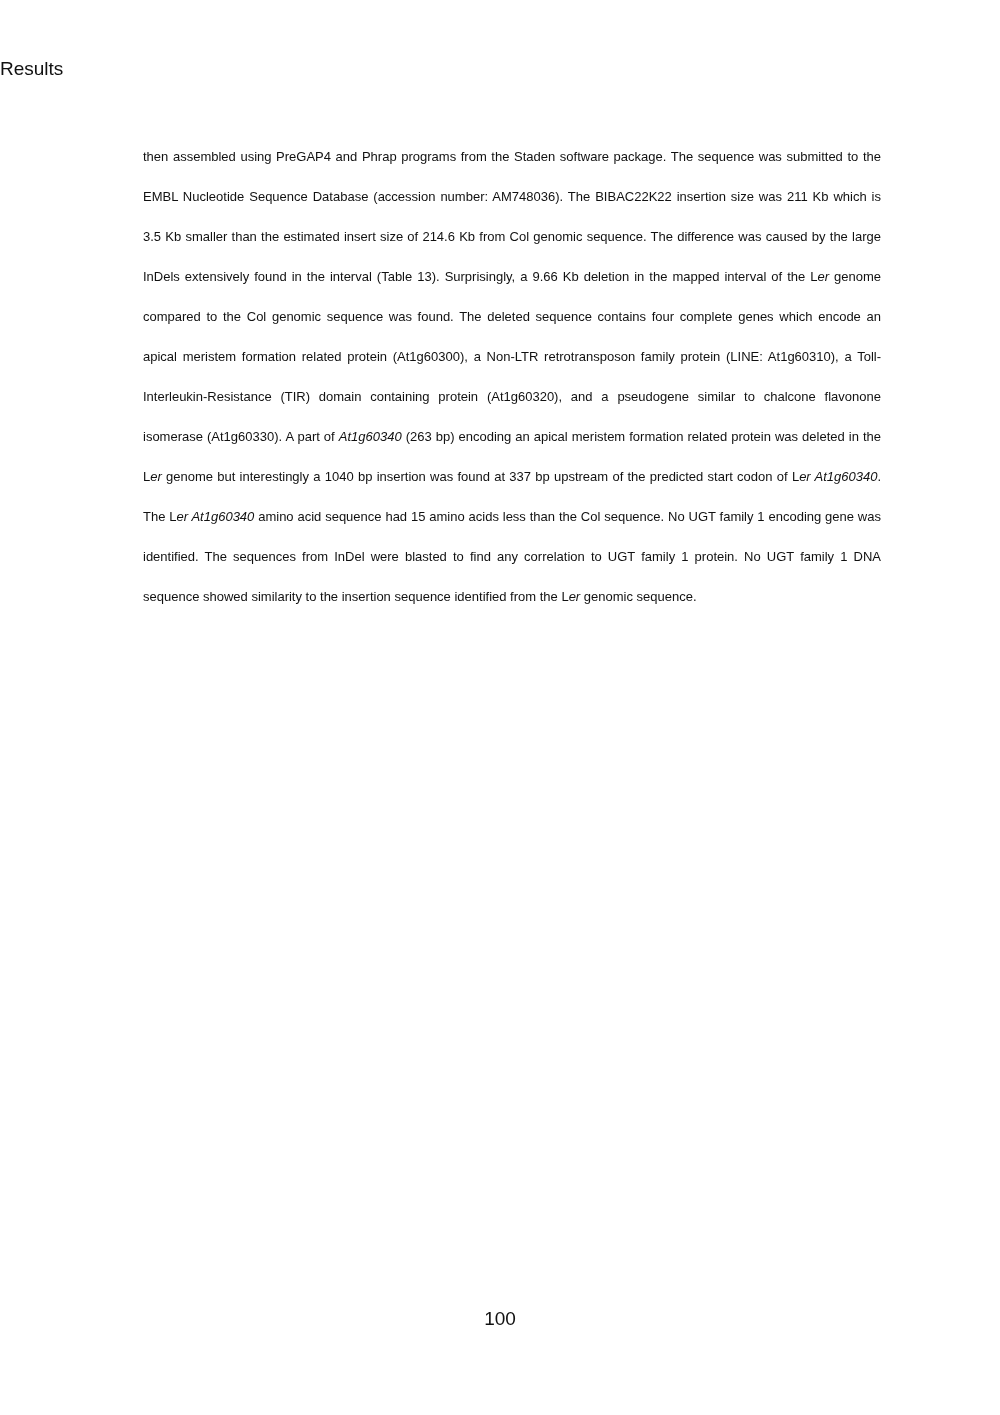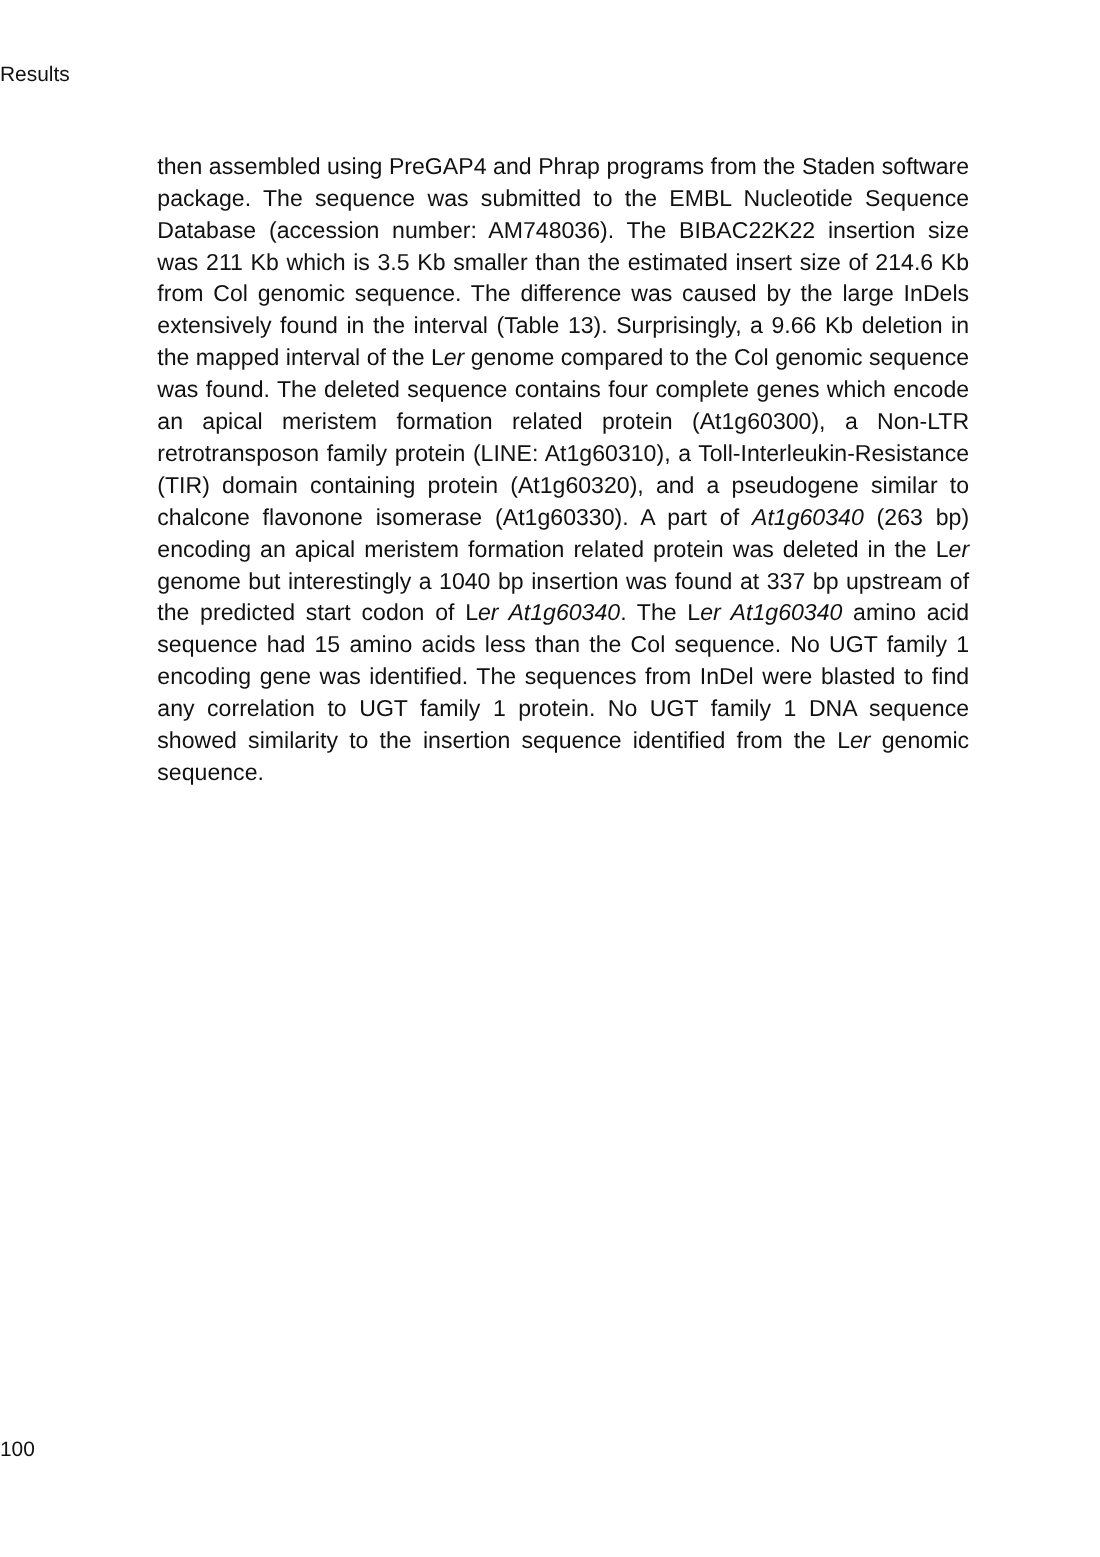--- a/index.html
+++ b/index.html
@@ -1,20 +1,20 @@
 <!DOCTYPE html>
 <html><head>
 <meta charset="utf-8">
 <style>
   html, body { margin:0; padding:0; background:#fff; }
   body { width:1000px; height:1415px; position:relative; font-family:"Liberation Sans", sans-serif; color:#111; }
   .header { position:absolute; top:58px; left:0; width:1000px; text-align:left; font-size:19px; }
-  .body-text { position:absolute; top:137px; left:143px; width:738px; font-size:21px; line-height:29px; text-align:justify; }
+  .body-text { position:absolute; top:137px; left:143px; width:738px; font-size:13px; line-height:40px; text-align:justify; }
   .body-text p { margin:0; }
-  .footer { position:absolute; top:1308px; left:0; width:1000px; font-size:19px; }
+  .footer { position:absolute; top:1308px; left:0; width:1000px; text-align:center; font-size:19px; }
   i { font-style:italic; }
 </style>
 </head>
 <body>
 
 <div class="header">Results</div>
 
 <div class="body-text">
   <p>
     <span>then assembled using PreGAP4 and Phrap programs from the Staden software package.  The sequence was submitted to the EMBL Nucleotide Sequence Database (accession number: AM748036).  The BIBAC22K22 insertion size was 211 Kb which is 3.5 Kb smaller than the estimated insert size of 214.6 Kb from Col genomic sequence.  The difference was caused by the large InDels extensively found in the interval (Table 13).  Surprisingly, a 9.66 Kb deletion in the mapped interval of the L</span><i>er</i><span> genome compared to the Col genomic sequence was found.  The deleted sequence contains four complete genes which encode an apical meristem formation related protein (At1g60300), a Non-LTR retrotransposon family protein (LINE: At1g60310), a Toll-Interleukin-Resistance (TIR) domain containing protein (At1g60320), and a pseudogene similar to chalcone flavonone isomerase (At1g60330).  A part of </span><i>At1g60340</i><span> (263 bp) encoding an apical meristem formation related protein was deleted in the L</span><i>er</i><span> genome but interestingly a 1040 bp insertion was found at 337 bp upstream of the predicted start codon of L</span><i>er At1g60340</i><span>.  The L</span><i>er At1g60340</i><span> amino acid sequence had 15 amino acids less than the Col sequence.  No UGT family 1 encoding gene was identified.  The sequences from InDel were blasted to find any correlation to UGT family 1 protein.  No UGT family 1 DNA sequence showed similarity to the insertion sequence identified from the L</span><i>er</i><span> genomic sequence.</span>

